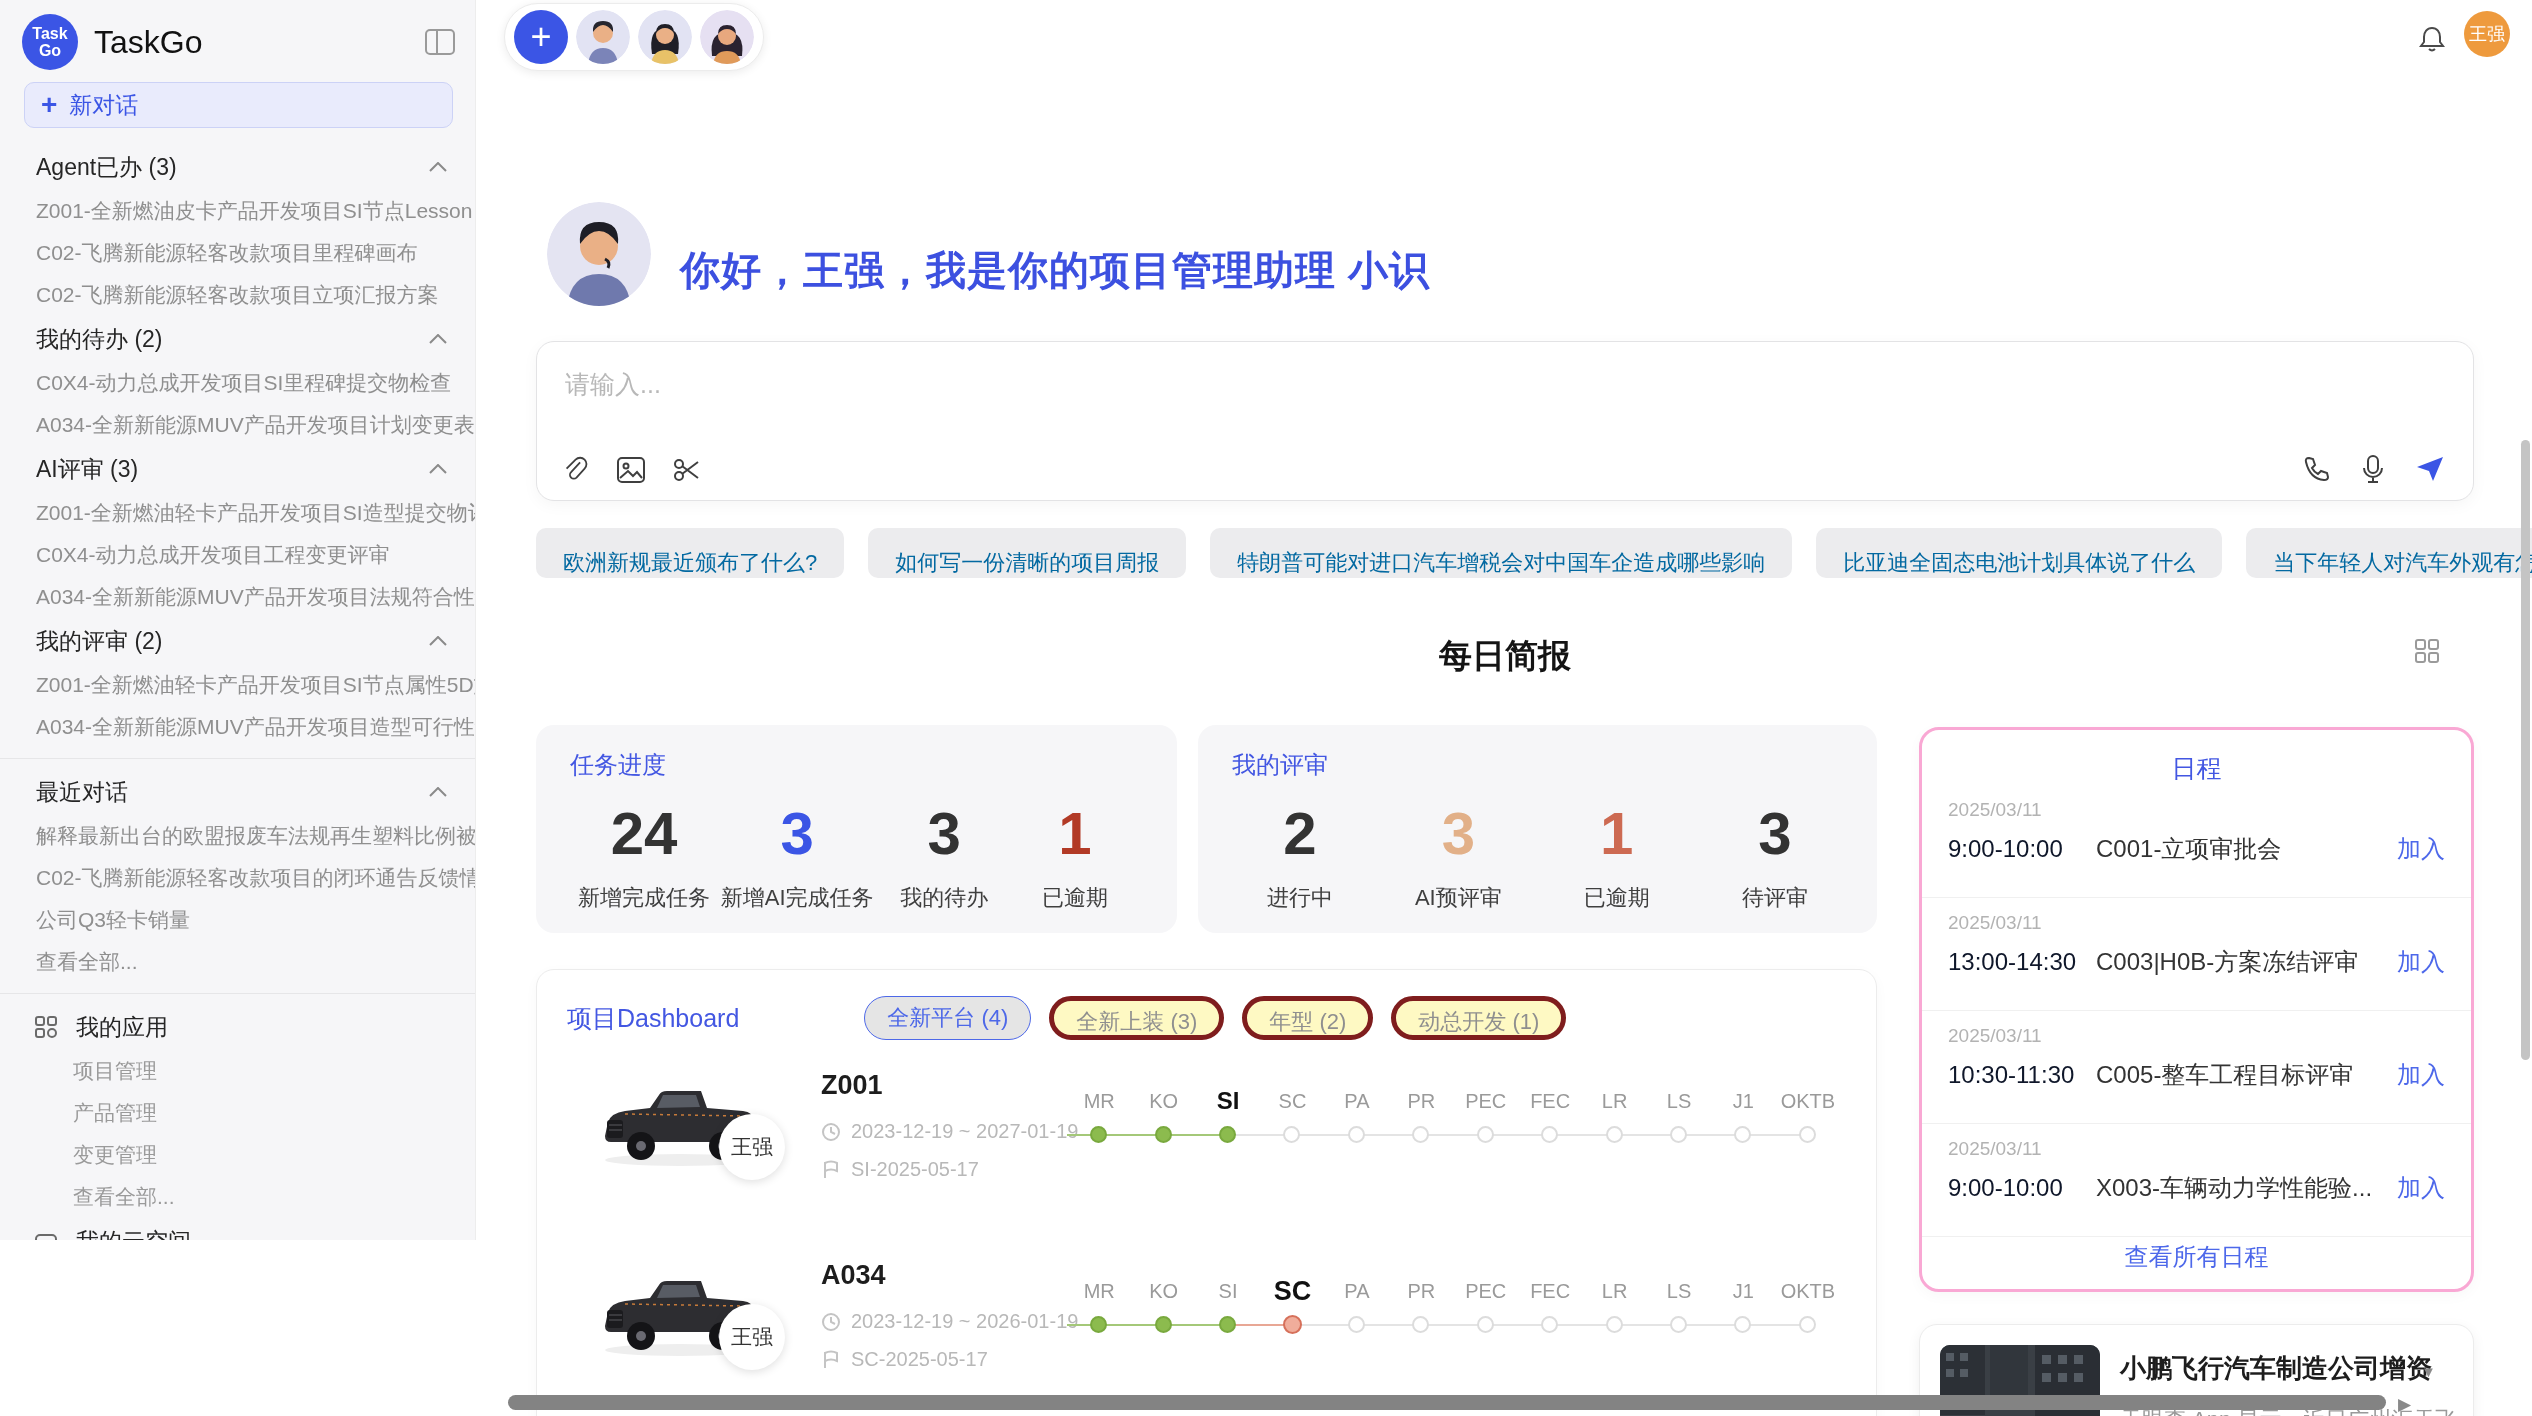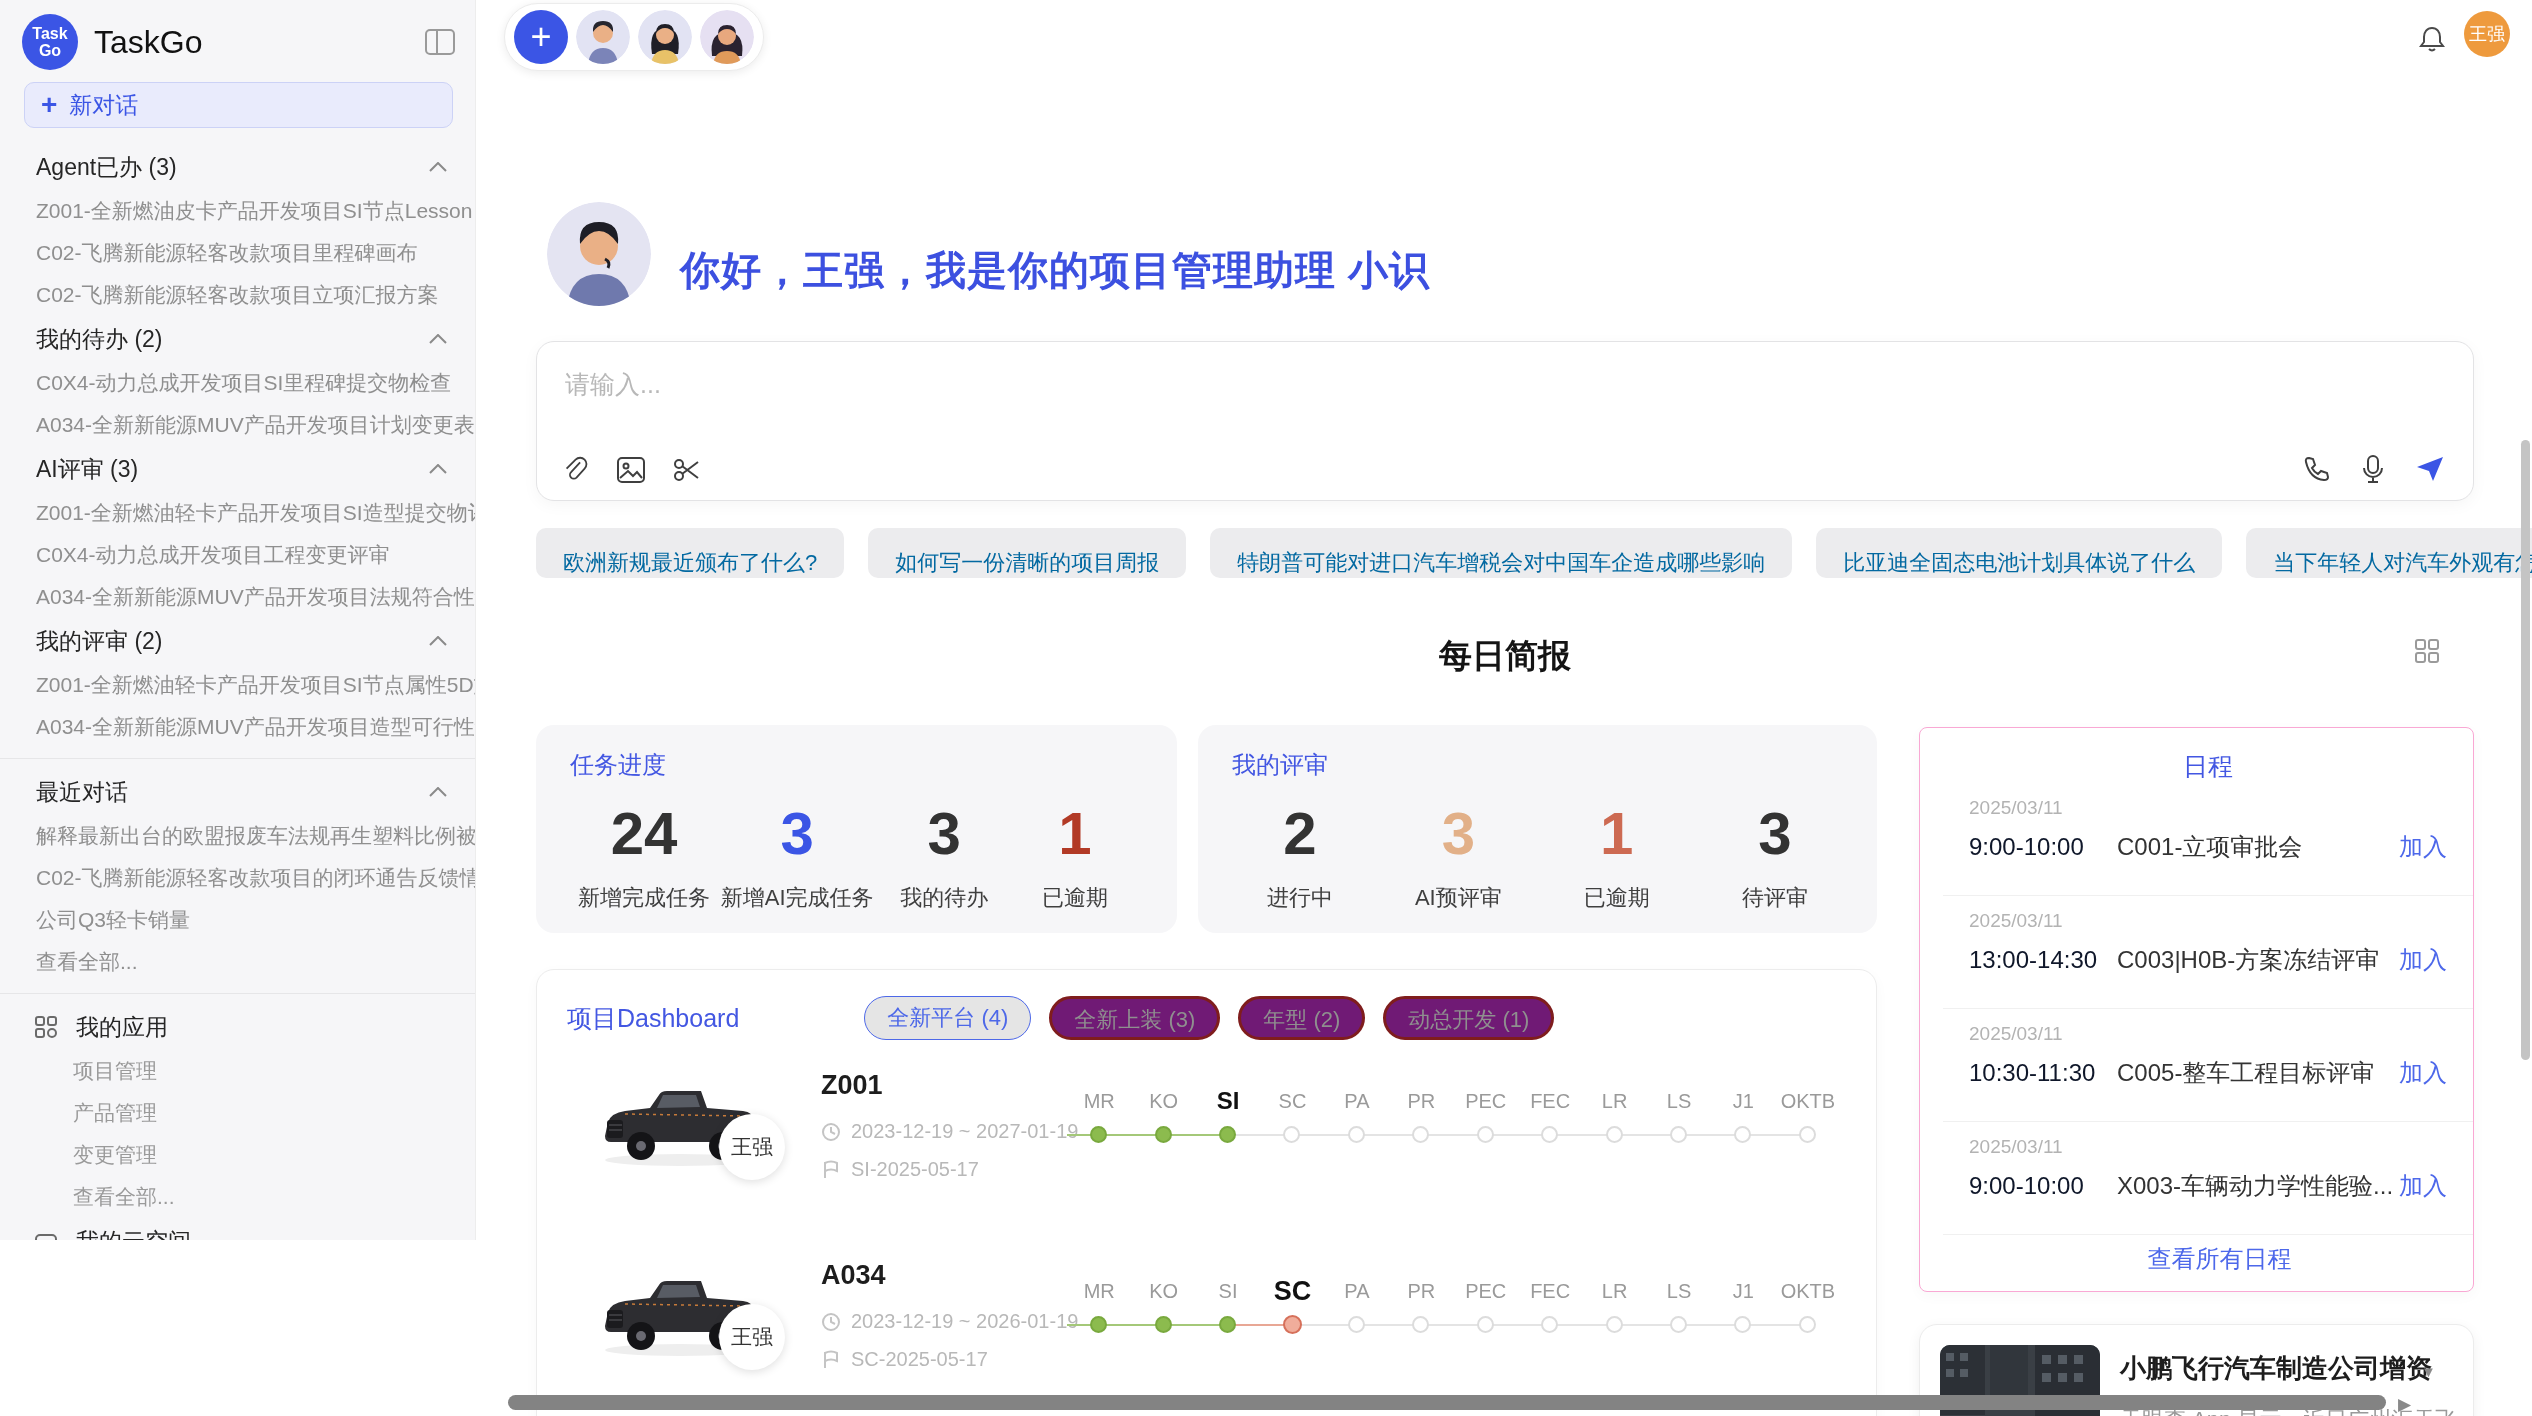--- a/index.html
+++ b/index.html
@@ -81,21 +81,21 @@
   .c-tan{color:#e2b088;} .c-salmon{color:#cd6a52;}
 
   
   .dash-card { left:536px; top:969px; width:1341px; height:520px; background:#fff;
     border:1px solid #ececec; border-radius:18px; box-shadow:0 4px 14px rgba(0,0,0,.03);
     padding:26px 30px; overflow:hidden; }
   .dash-head { display:flex; align-items:center; }
   .dash-title { font-size:25px; color:#4357e2; }
   .tabs { display:flex; gap:18px; margin-left:125px; }
   .tab { height:44px; line-height:42px; padding:0 22px; border-radius:22px; font-size:22px;
-    background:#701a75; border:3px solid #7f1d1d; color:#8f8f8f; cursor:pointer; white-space:nowrap; }
+    background:#fef9c3; border:5px solid #7f1d1d; color:#8f8f8f; cursor:pointer; white-space:nowrap; }
   .tab.tab-on { background:#e5e5e5; border:1.5px solid #4d68e8; color:#4d68e8; }
   .proj-row { position:relative; height:162px; margin-top:28px; }
   .truck { position:absolute; left:28px; top:10px; }
   .owner-badge { position:absolute; left:152px; top:46px; width:66px; height:66px;
     border-radius:50%; background:#fff; box-shadow:0 2px 10px rgba(0,0,0,.13);
     display:flex; align-items:center; justify-content:center; font-size:21px; color:#333; }
   .proj-name { position:absolute; left:254px; top:2px; font-size:27px; font-weight:bold; color:#1d1d1d; }
   .proj-meta { position:absolute; left:254px; display:flex; align-items:center; gap:10px;
     font-size:20px; color:#b8b8b8; }
   .pm1 { top:52px; } .pm2 { top:90px; }
@@ -110,21 +110,21 @@
   .ms-line.g { background:#a4c878; } .ms-line.s { background:#e4a violet; }
   .ms-line.s { background:#e8a795; }
   .ms-cell:last-child .ms-line.r { display:none; }
   .ms-dot { position:absolute; left:50%; top:2px; width:17px; height:17px; margin-left:-9px;
     border-radius:50%; background:#fff; border:2px solid #dcdcdc; }
   .ms-dot.done { background:#8cbb4e; border-color:#79a93e; }
   .ms-dot.late { background:#f0ad9b; border-color:#d6705a; width:19px; height:19px; top:1px; }
 
   
   .sched-card { left:1919px; top:727px; width:555px; height:565px; background:#fff;
-    border:1px solid #f9a8d4; border-radius:8px; box-shadow:0 4px 14px rgba(0,0,0,.03);padding-left:23px; }
+    border:3px solid #f9a8d4; border-radius:20px; box-shadow:0 4px 14px rgba(0,0,0,.03); }
   .sched-title { text-align:center; font-size:25px; color:#4357e2; margin-top:22px; }
   .sched-item { padding:14px 26px 0 26px; height:113px; border-bottom:1px solid #f0f0f0; }
   .sched-item:last-of-type { border-bottom:none; }
   .sched-date { font-size:19px; color:#b3b3b3; }
   .sched-row { display:flex; align-items:center; margin-top:12px; }
   .sched-time { font-size:24px; font-weight:normal; color:#0f172a; width:148px; }
   .sched-name { font-size:24px; color:#333; flex:1; white-space:nowrap; overflow:hidden; }
   .sched-join { font-size:24px; color:#4d68ea; cursor:pointer; }
   .sched-foot { position:absolute; bottom:16px; width:100%; text-align:center;
     font-size:24px; color:#4d68ea; cursor:pointer; }

